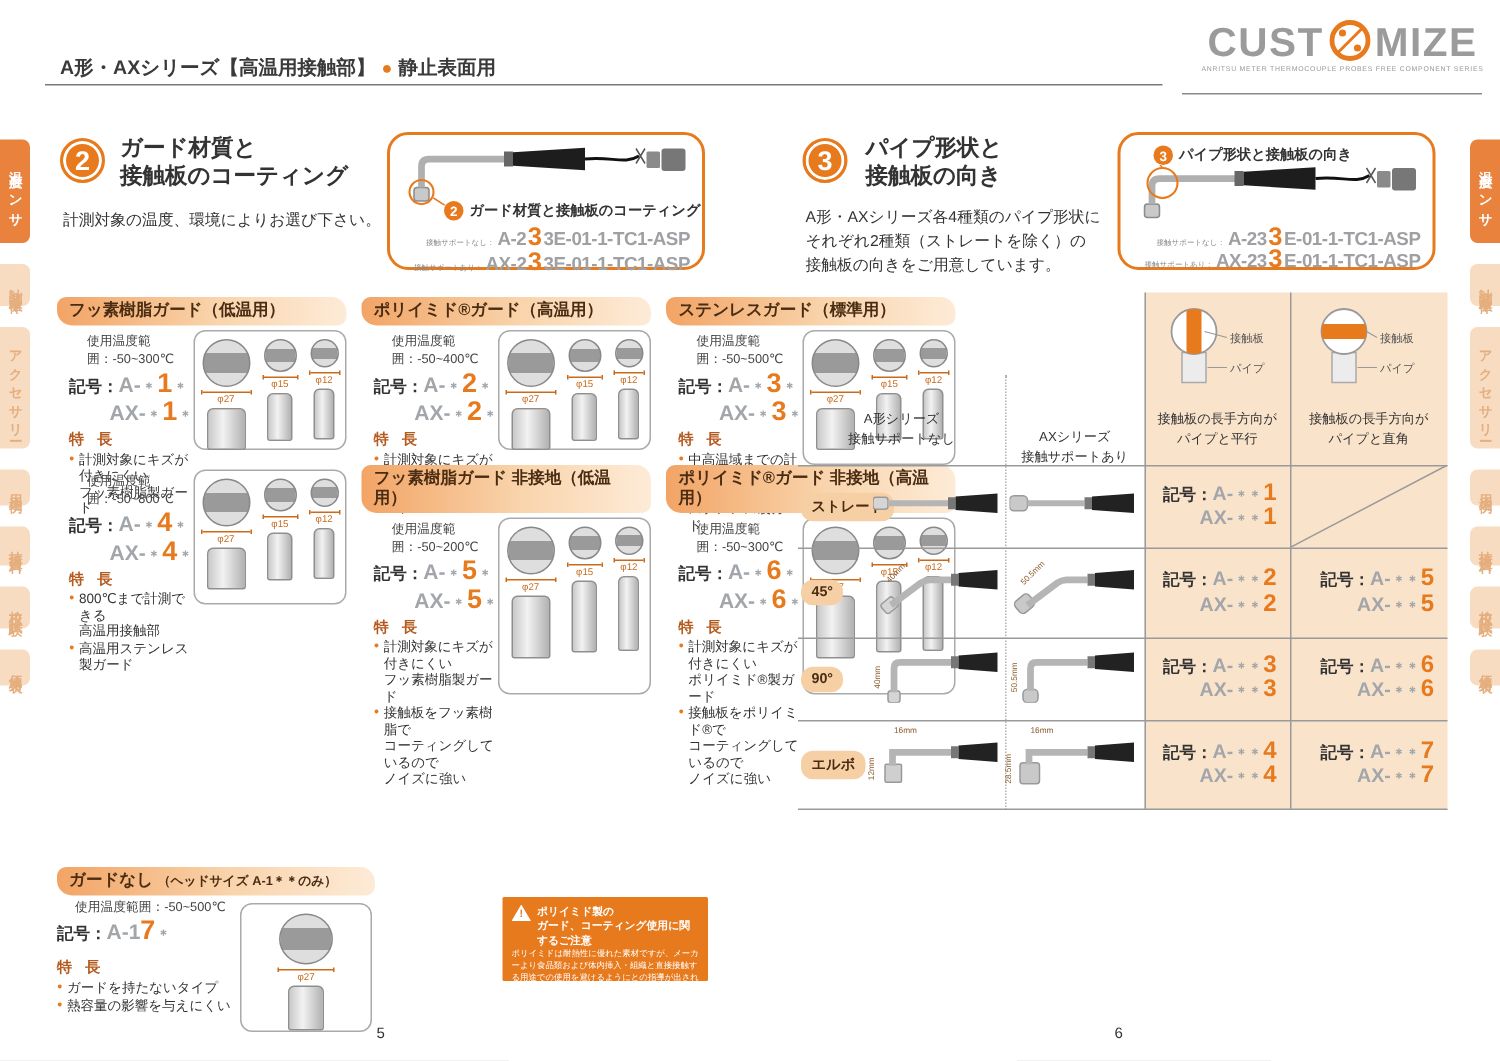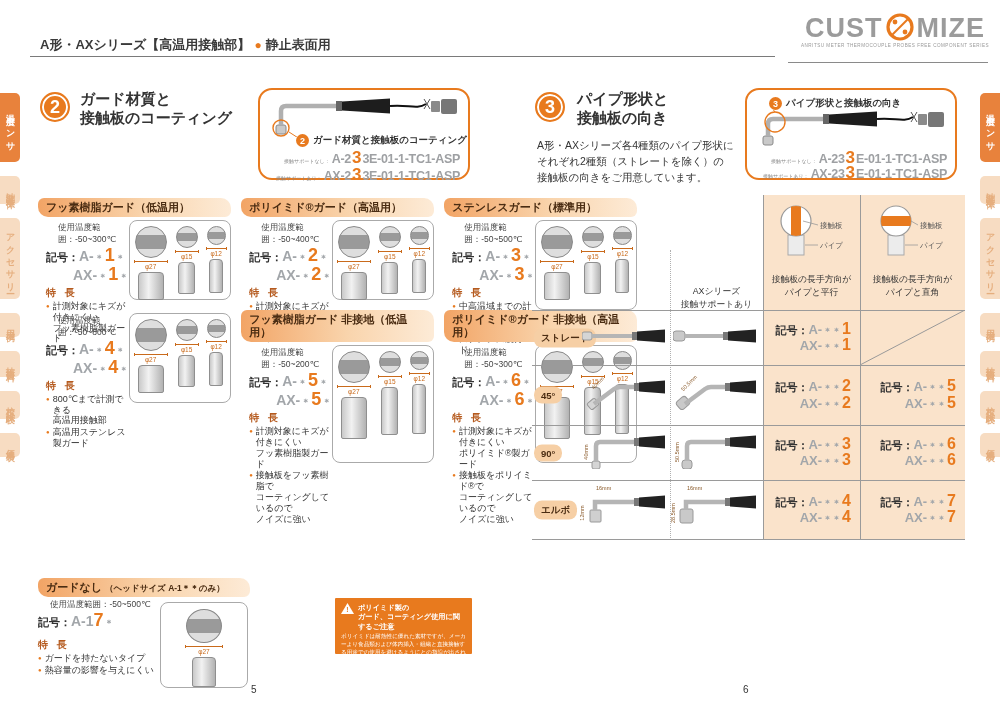--- a/index.html
+++ b/index.html
@@ -214,20 +214,21 @@
       </svg>
       <span class="logo-word">MIZE</span>
     </div>
     <div class="logo-tag">ANRITSU METER THERMOCOUPLE PROBES FREE COMPONENT SERIES</div>
   </div>
   <div class="logo-rule"></div>
 
   <div class="secnum" style="left:40px;top:92px;">2</div>
   <div class="sec-title" style="left:80px;top:90px;">ガード材質と
 接触板のコーティング</div>
+  <div class="sec-desc" style="left:42px;top:140px;">計測対象の温度、環境によりお選び下さい。</div>
 
   <div class="callout" style="left:258px;top:88px;">
     <svg class="co-probe" style="left:8px;top:5px;" width="196" height="42" viewBox="0 0 196 42">
       <rect x="8" y="30" width="10" height="9" rx="2" fill="#c9c9c9" stroke="#8a8a8a" stroke-width="1"></rect>
       <path d="M13,30 L13,16 Q13,11 18,11 L70,11" fill="none" stroke="#b0b0b0" stroke-width="4.5"></path>
       <rect x="68" y="6" width="6" height="10" fill="#666"></rect>
       <polygon points="74,6.5 122,3.5 122,18.5 74,15.5" fill="#1d1d1d"></polygon>
       <path d="M122,11 C140,9 148,15 158,9" fill="none" stroke="#111" stroke-width="2"></path>
       <path d="M156,4 L162,14 M162,4 L156,14" stroke="#555" stroke-width="1"></path>
       <rect x="163" y="6" width="9" height="11" rx="1" fill="#8a8a8a"></rect>
@@ -674,20 +675,22 @@
         </defs>
       <rect x="18" y="34" width="16" height="20" fill="#ececec" stroke="#aaa"></rect>
       <circle cx="26" cy="20" r="15" fill="#fff" stroke="#999" stroke-width="1.2"></circle>
       <rect x="9" y="15" width="34" height="10" fill="#E87A1E" clip-path="url(#cp2)"></rect>
       <line x1="41" y1="20" x2="48" y2="24" stroke="#999" stroke-width="0.8"></line>
       <line x1="35" y1="44" x2="48" y2="44" stroke="#999" stroke-width="0.8"></line>
       <text x="50" y="27" font-size="7.5" fill="#555">接触板</text>
       <text x="50" y="47" font-size="7.5" fill="#555">パイプ</text>
     </svg>
 
+    <div class="colhead" style="left:0;top:78px;width:138px;">A形シリーズ
+接触サポートなし</div>
     <div class="colhead" style="left:138px;top:90px;width:93px;">AXシリーズ
 接触サポートあり</div>
     <div class="colhead" style="left:231px;top:78px;width:97px;">接触板の長手方向が
 パイプと平行</div>
     <div class="colhead" style="left:328px;top:78px;width:105px;">接触板の長手方向が
 パイプと直角</div>
 
     <div class="hline" style="top:115px;"></div>
     <div class="hline" style="top:170px;"></div>
     <div class="hline" style="top:230px;"></div>

